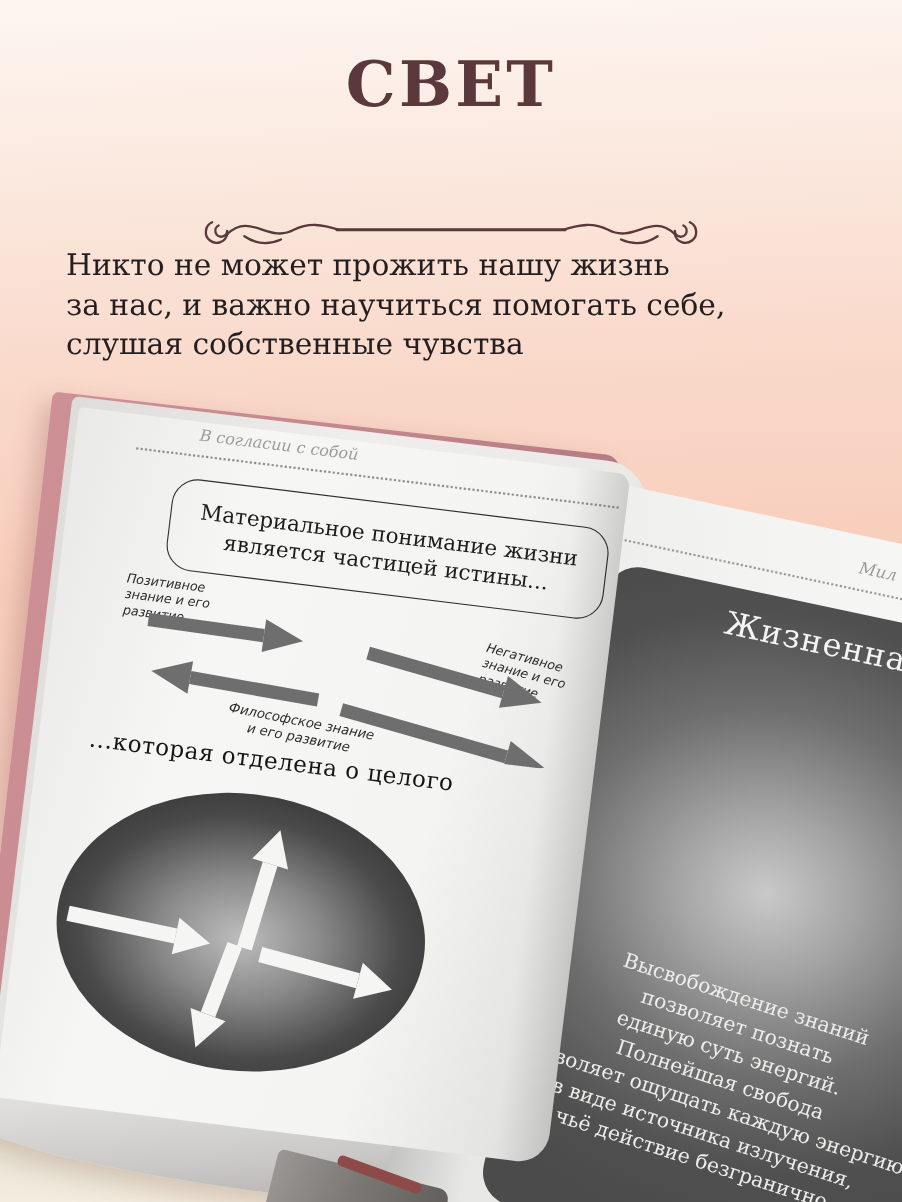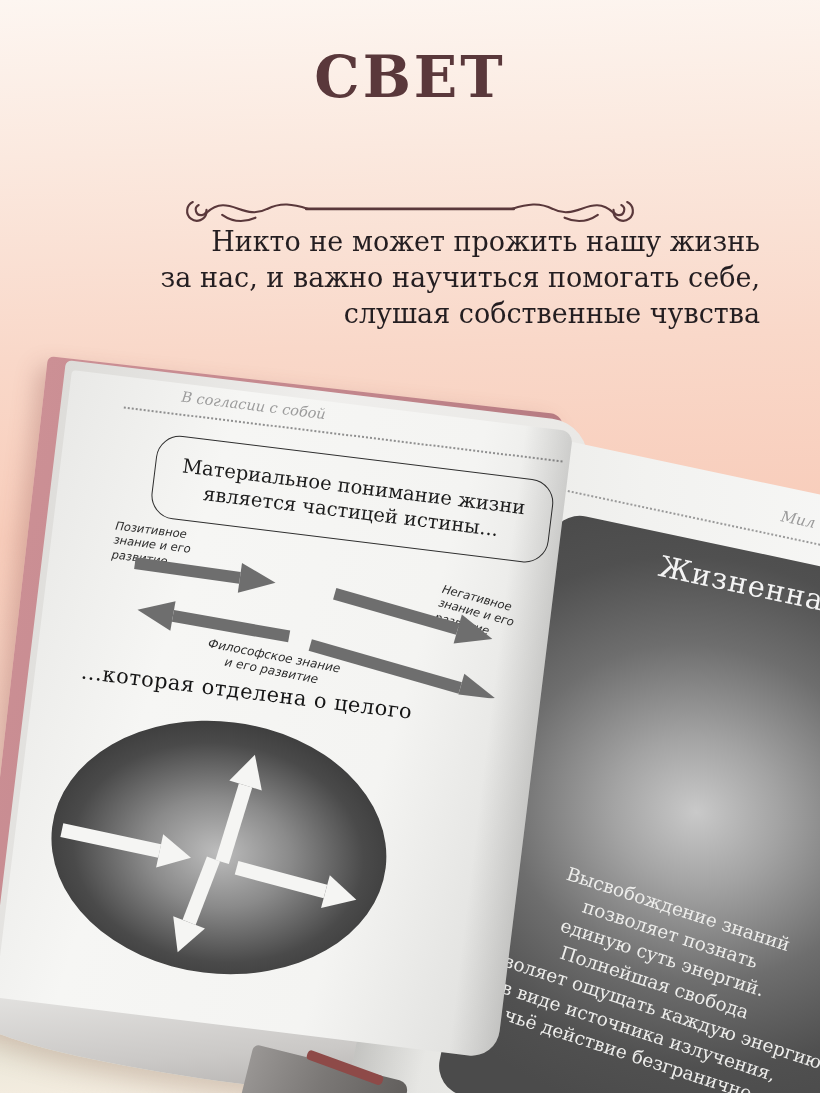--- a/index.html
+++ b/index.html
@@ -6,21 +6,21 @@
   .scene{
     position:relative;width:820px;height:1093px;overflow:hidden;
     font-family:"DejaVu Serif",serif;
     background:linear-gradient(178deg,#fdf6f1 0%,#fbe9df 14%,#f9d8c9 32%,#f8cdbb 48%,#f7d2c2 63%,#f4ddd2 79%,#f0e8dd 92%,#eeeadf 100%);
   }
   
   .title{position:absolute;top:44px;left:0;width:100%;margin:0;text-align:center;
     font-weight:bold;font-size:57px;line-height:1.16;letter-spacing:3px;color:#5a383b;}
   .title span{display:block;}
   .ornament{position:absolute;top:182px;left:185px;width:450px;height:46px;}
-  .subtitle{position:absolute;top:224px;left:60px;width:700px;margin:0;text-align:right;
+  .subtitle{position:absolute;top:224px;left:60px;width:700px;margin:0;text-align:left;
     font-size:27px;line-height:1.34;color:#241e21;white-space:pre-line;}
   
   .bg-water{position:absolute;left:0;bottom:0;width:100%;height:150px;
     background:linear-gradient(180deg,rgba(240,233,222,0) 0%,#f0e9da 45%,#eae7d9 72%,#f3ecdf 100%);}
   
   .cover{position:absolute;left:48px;top:356px;width:520px;height:655px;
     transform:rotate(6.5deg);transform-origin:top left;
     background:linear-gradient(100deg,#cc9095 0%,#c3878d 45%,#b0767d 100%);
     border-radius:6px 14px 12px 8px;box-shadow:-8px 10px 22px rgba(130,70,70,.28);}
   .page-stack{position:absolute;left:66px;top:360px;width:530px;height:650px;

